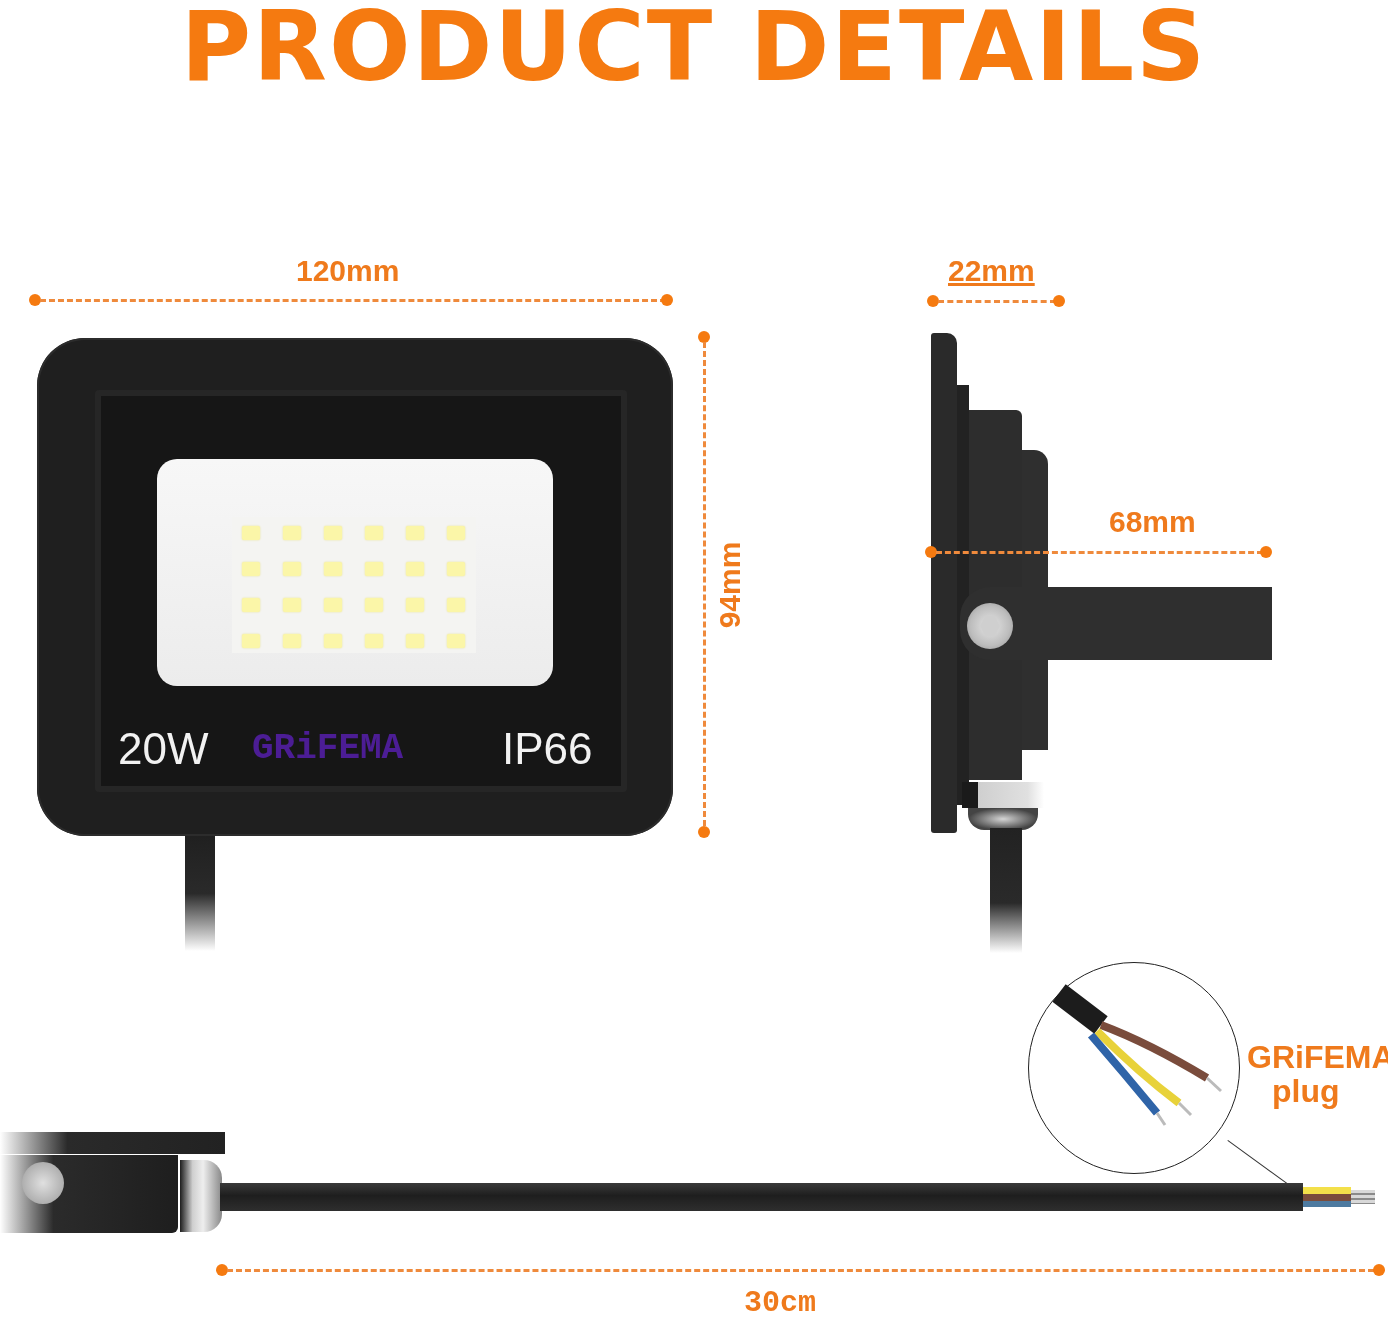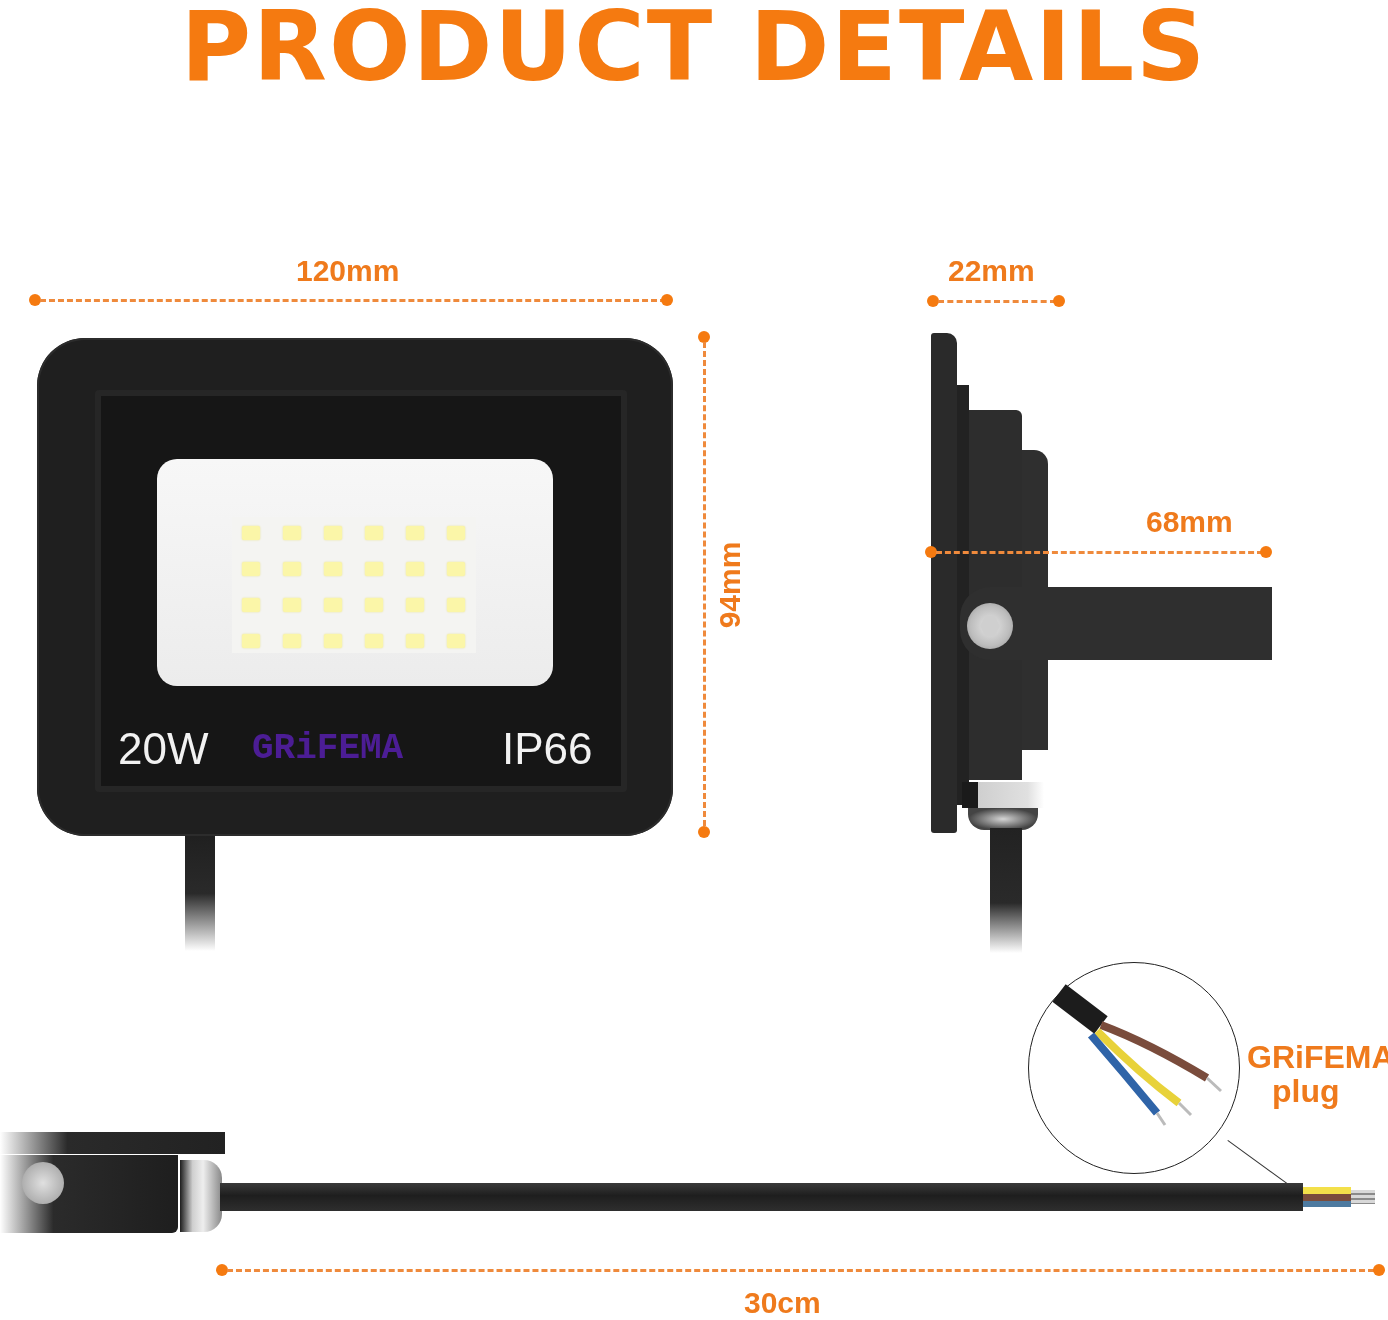--- a/index.html
+++ b/index.html
@@ -88,37 +88,37 @@
       <div class="led"></div>
       <div class="led"></div>
       <div class="led"></div>
   </div>
 </div>
 <div class="abs front-text" style="left:118px; top:724px;">20W</div>
 <div class="abs brand" style="left:252px; top:728px;">GRiFEMA</div>
 <div class="abs front-text" style="left:502px; top:724px;">IP66</div>
 <div class="abs cable-down"></div>
 
-<div class="abs dim-label" style="left:948px; top:254px;">22mm</div>
+<div class="abs dim-label" style="left:948px; top:254px;text-decoration:underline;">22mm</div>
 <div class="abs dot" style="left:927px; top:295px;"></div>
 <div class="abs dash-h" style="left:938px; top:300px; width:118px;"></div>
 <div class="abs dot" style="left:1053px; top:295px;"></div>
 
 <div class="abs side-back"></div>
 <div class="abs side-mid"></div>
 <div class="abs side-body"></div>
 <div class="abs side-fin"></div>
 <div class="abs bracket"></div>
 <div class="abs bolt"></div>
 <div class="abs bolt-hex"></div>
 <div class="abs gland"></div>
 <div class="abs gland2"></div>
 <div class="abs side-cable"></div>
 
-<div class="abs dim-label" style="left:1146px; top:505px;">68mm</div>
+<div class="abs dim-label" style="left:1109px; top:505px;">68mm</div>
 <div class="abs dot" style="left:925px; top:546px;"></div>
 <div class="abs dash-h" style="left:936px; top:551px; width:327px;"></div>
 <div class="abs dot" style="left:1260px; top:546px;"></div>
 
 <div class="abs zoom-circle">
   <svg width="210" height="210" viewBox="0 0 210 210">
     <line x1="30" y1="30" x2="72" y2="62" stroke="#1c1c1c" stroke-width="22" stroke-linecap="butt"></line>
     <path d="M72 62 Q120 80 178 115" stroke="#7a4c3c" stroke-width="8" fill="none"></path>
     <line x1="178" y1="115" x2="192" y2="128" stroke="#bbb" stroke-width="3"></line>
     <path d="M68 68 Q110 110 150 140" stroke="#e8d23a" stroke-width="8" fill="none"></path>
@@ -137,13 +137,13 @@
 <div class="abs bottom-gland"></div>
 <div class="abs long-cable"></div>
 <div class="abs wire-y"></div>
 <div class="abs wire-b"></div>
 <div class="abs wire-bl"></div>
 <div class="abs wire-tips"></div>
 
 <div class="abs dot" style="left:216px; top:1264px;"></div>
 <div class="abs dash-h" style="left:227px; top:1269px; width:1147px;"></div>
 <div class="abs dot" style="left:1373px; top:1264px;"></div>
-<div class="abs dim-label" style="left:744px; top:1286px;">30cm</div>
+<div class="abs dim-label" style="left:744px; top:1286px;font-family:Liberation Mono, monospace;">30cm</div>
 
 </body></html>

